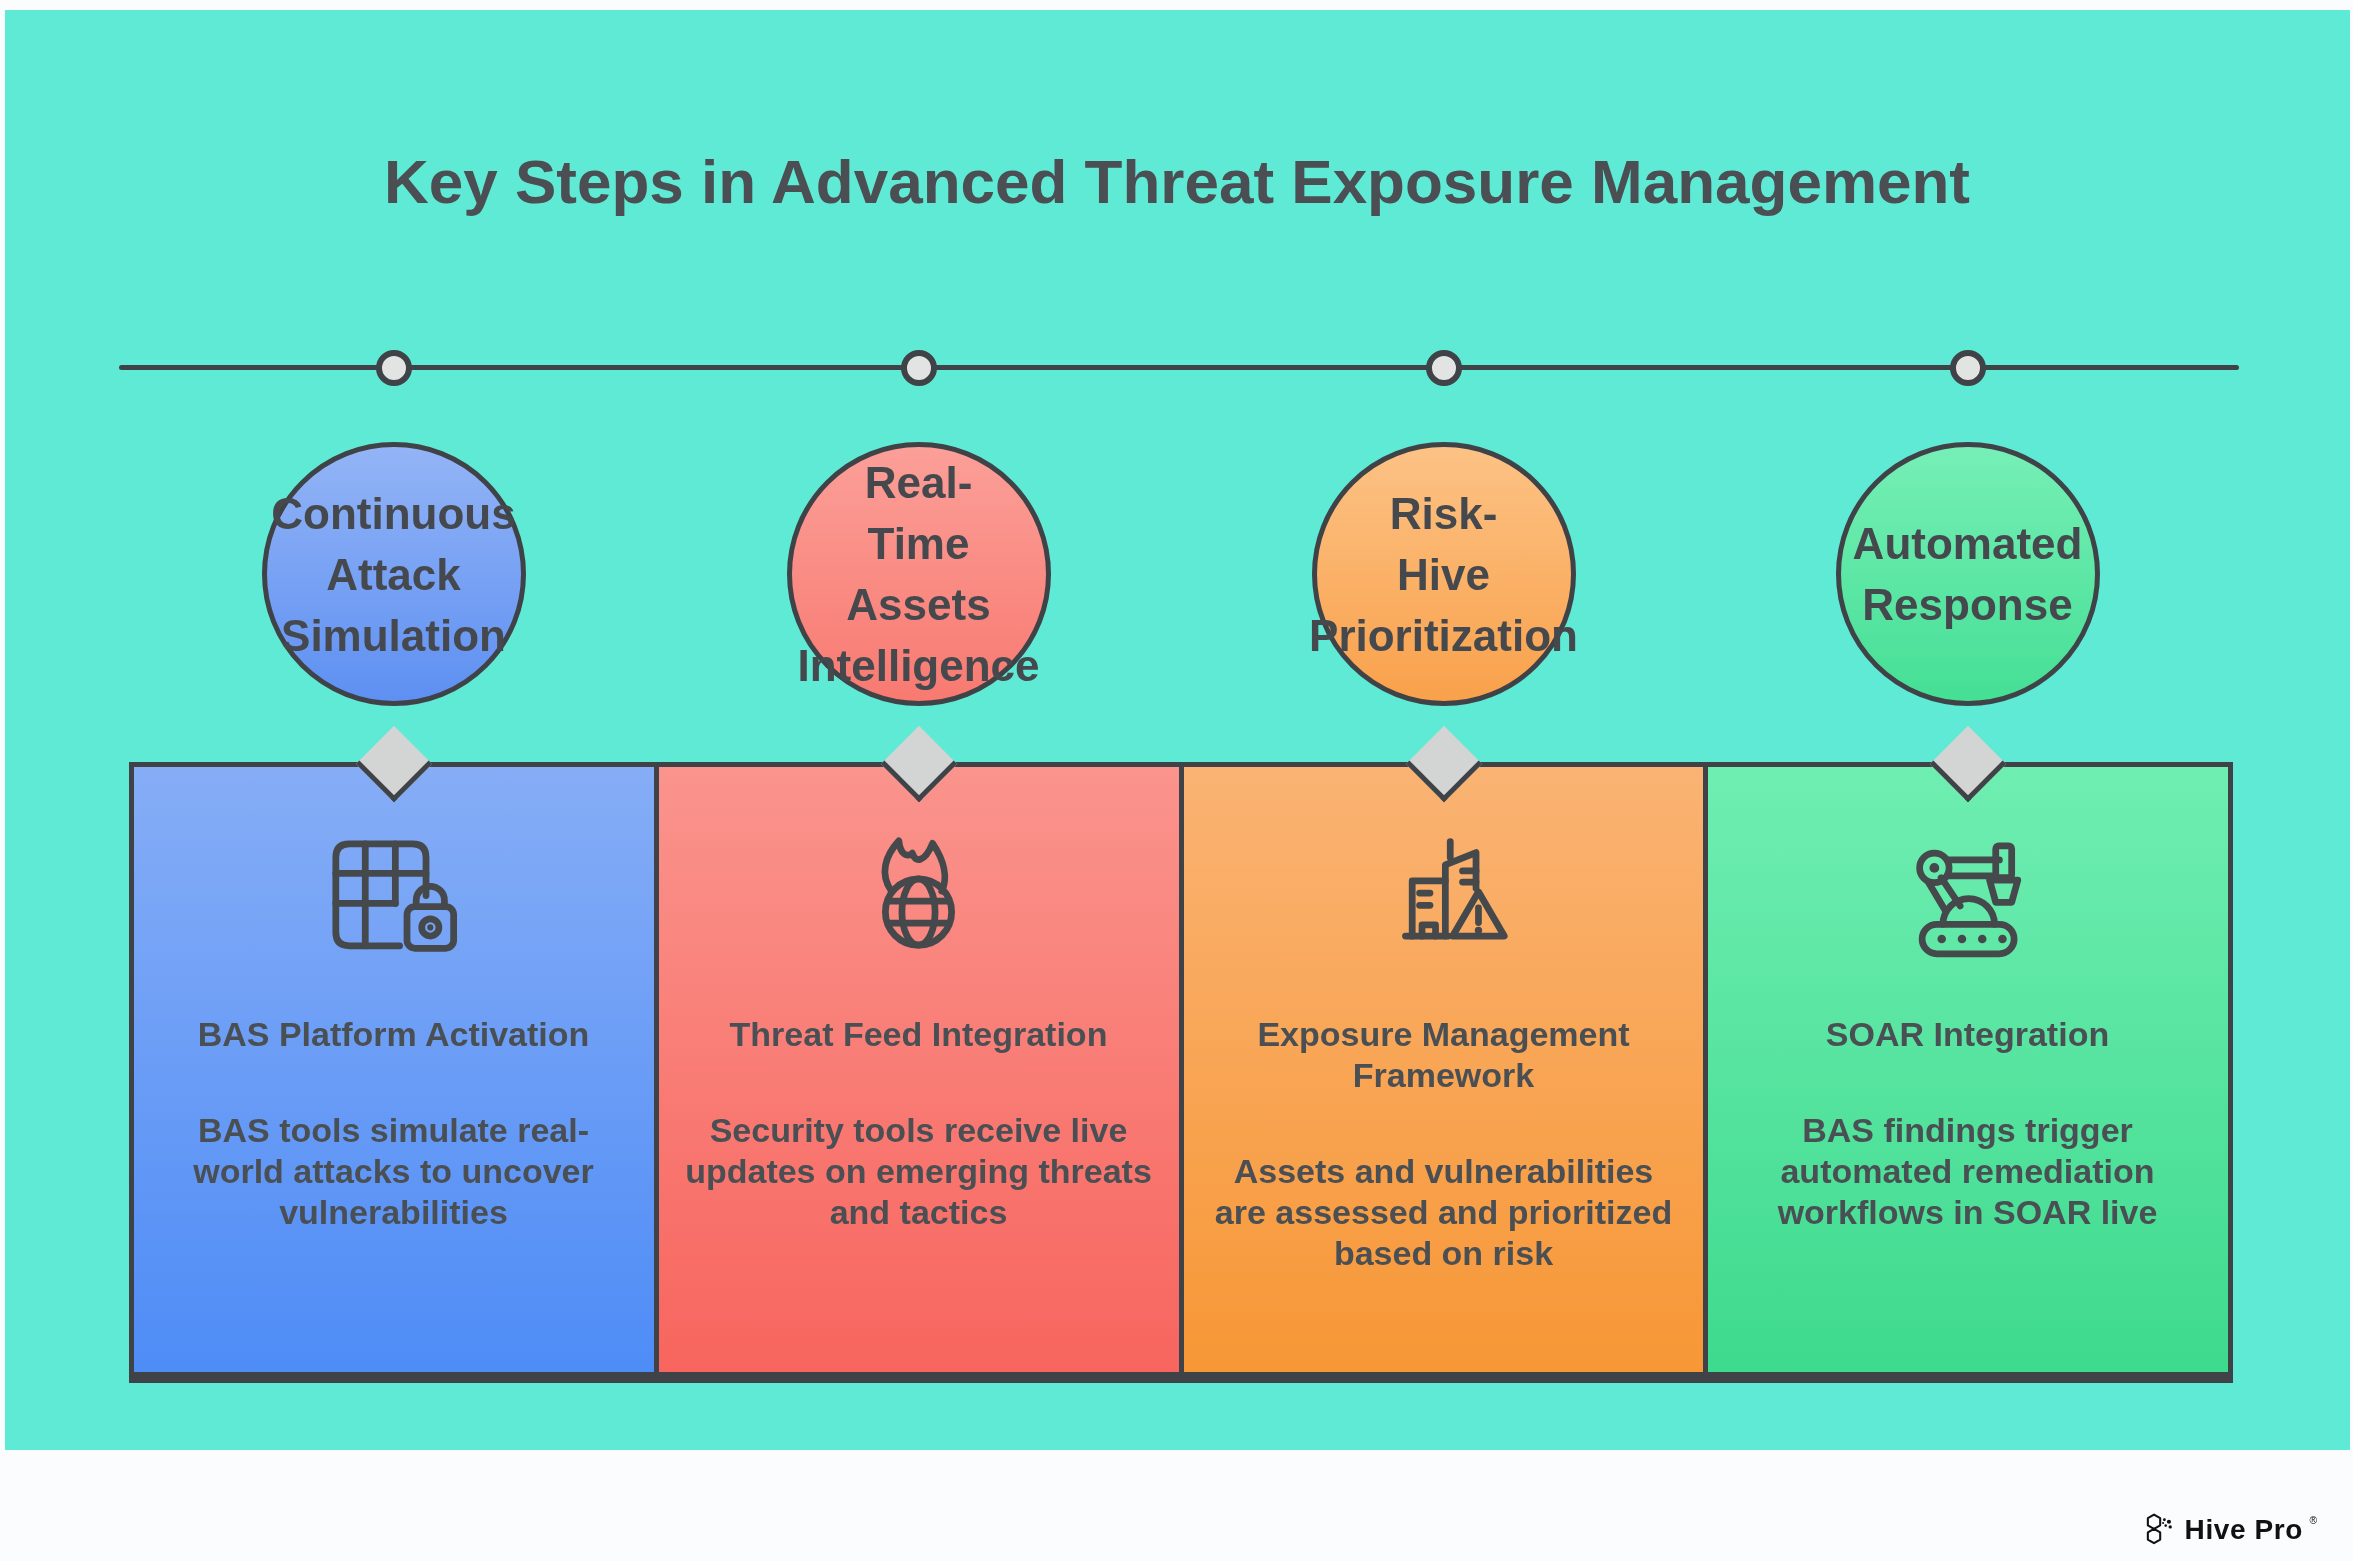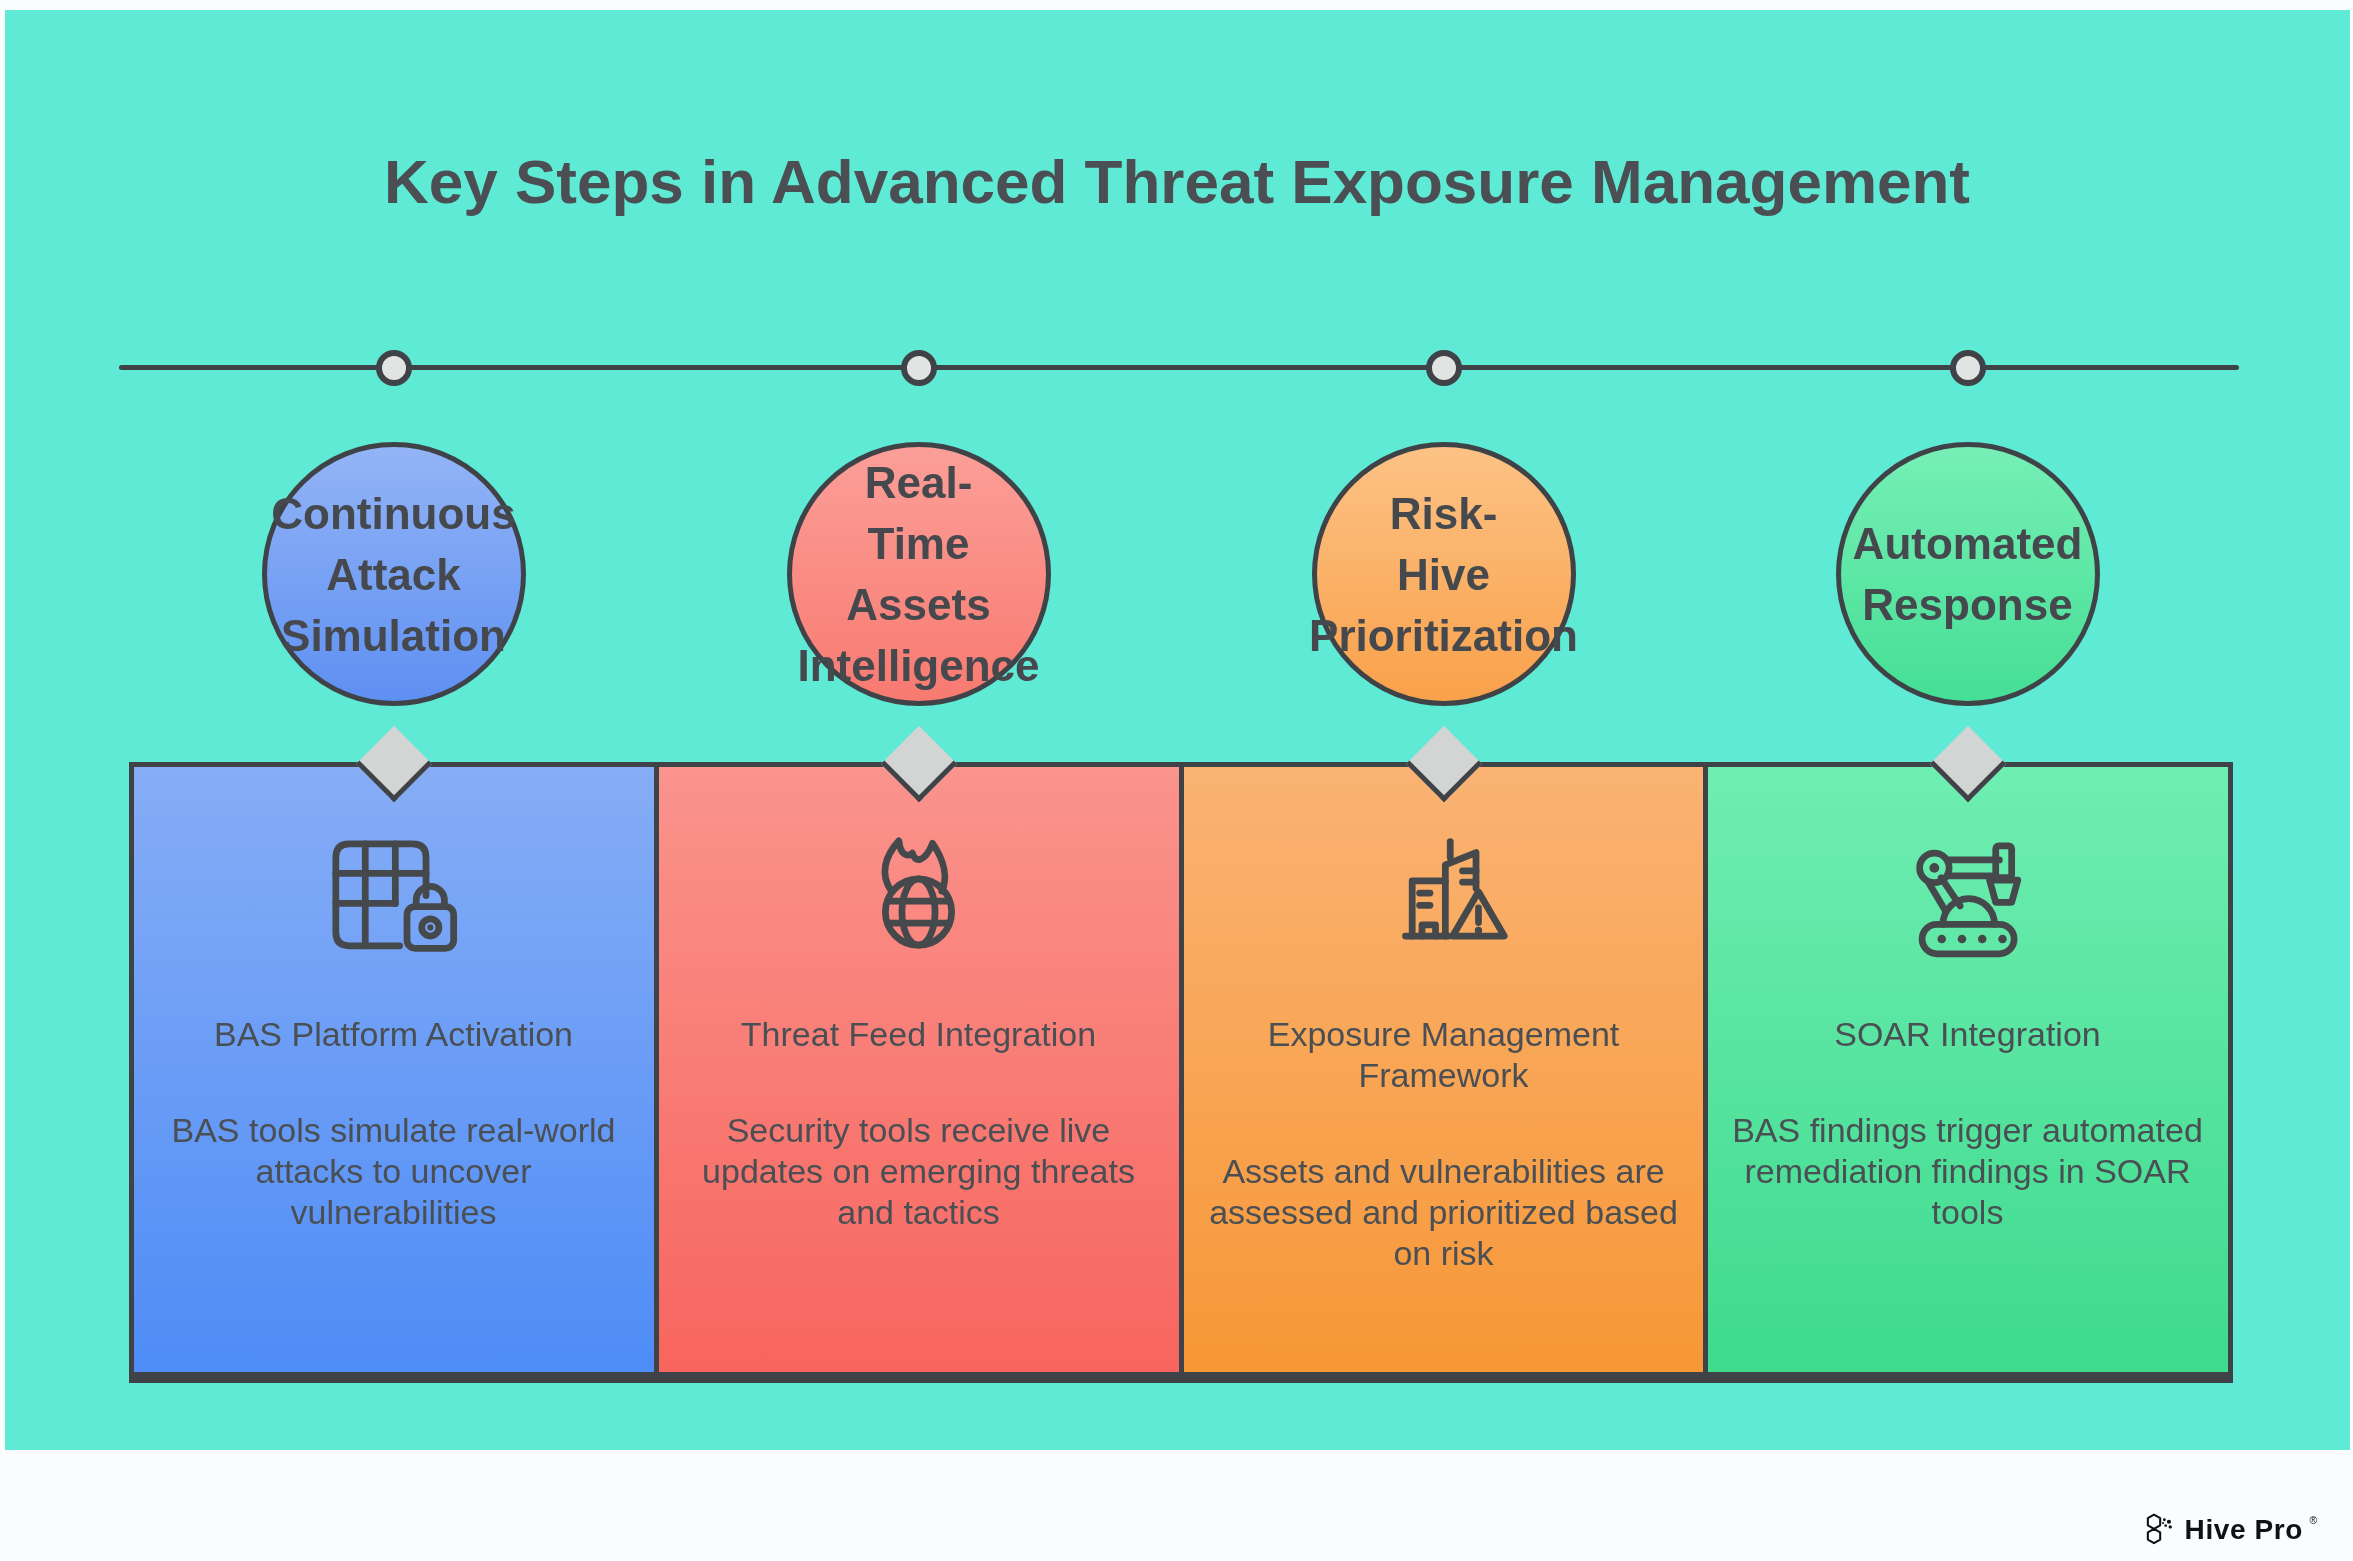--- a/index.html
+++ b/index.html
@@ -26,21 +26,21 @@
   .circle { position:absolute; left:50%; top:432px; width:264px; height:264px;
             margin-left:-132px; border-radius:50%; border:5.8px solid #3f4347;
             background:linear-gradient(180deg, var(--ct), var(--cb)); }
   .circle-label { position:absolute; left:50%; top:50%; transform:translate(-50%,-50%);
                   width:412px; text-align:center; white-space:pre-line;
                   font-size:44px; font-weight:bold; line-height:61px; color:#45494d; }
 
   .card { position:absolute; left:0; top:752px; width:530px; height:621px;
           border:5.1px solid #3f4347; border-bottom-width:11.6px;
           background:linear-gradient(180deg, var(--kt), var(--kb));
-          display:flex; flex-direction:column; align-items:center; }
+          display:flex; flex-direction:column; align-items:center;font-weight:bold; }
   .notch { position:absolute; top:-30px; left:50%; width:54px; height:54px; margin-left:-27px;
            transform:rotate(45deg); background:#d3d4d4;
            border-right:5.8px solid #3f4347; border-bottom:5.8px solid #3f4347; }
 
   .icon-wrap { margin-top:64px; height:129px; display:flex; align-items:center; justify-content:center; }
   .icon-wrap svg { stroke:#46494c; fill:none; stroke-width:11; stroke-linecap:round; stroke-linejoin:round; }
   .icon-fill { fill:#46494c; stroke:none; }
 
   .card-title { margin-top:54px; font-size:34px; line-height:41px; color:#4a4f54;
                 text-align:center; max-width:476px; }
@@ -163,21 +163,21 @@
             <path d="M67,76 L98,122"></path>
             <path d="M70,152 A42,42 0 0 1 154,152"></path>
             <rect x="36" y="152" width="150" height="48" rx="24"></rect>
             <circle class="icon-fill" cx="68" cy="176" r="7"></circle>
             <circle class="icon-fill" cx="101" cy="176" r="7"></circle>
             <circle class="icon-fill" cx="134" cy="176" r="7"></circle>
             <circle class="icon-fill" cx="167" cy="176" r="7"></circle>
           </svg>
         </div>
         <div class="card-title">SOAR Integration</div>
-        <div class="card-desc">BAS findings trigger automated remediation findings in SOAR tools</div>
+        <div class="card-desc">BAS findings trigger automated remediation workflows in SOAR live</div>
       </div>
     </section>
   </div>
 
   <div class="footer-brand">
     <svg width="35" height="35" viewBox="0 0 54 54" style="stroke:#101113; fill:none; stroke-width:3.2; stroke-linejoin:round;">
       <path d="M17,4 L26.5,9.5 V20.5 L17,26 L7.5,20.5 V9.5 Z"></path>
       <path d="M17,26 L26.5,31.5 V42.5 L17,48 L7.5,42.5 V31.5 Z"></path>
       <circle cx="33" cy="12" r="2.2" style="fill:#101113; stroke:none;"></circle>
       <circle cx="40" cy="15" r="3.2" style="fill:#101113; stroke:none;"></circle>

